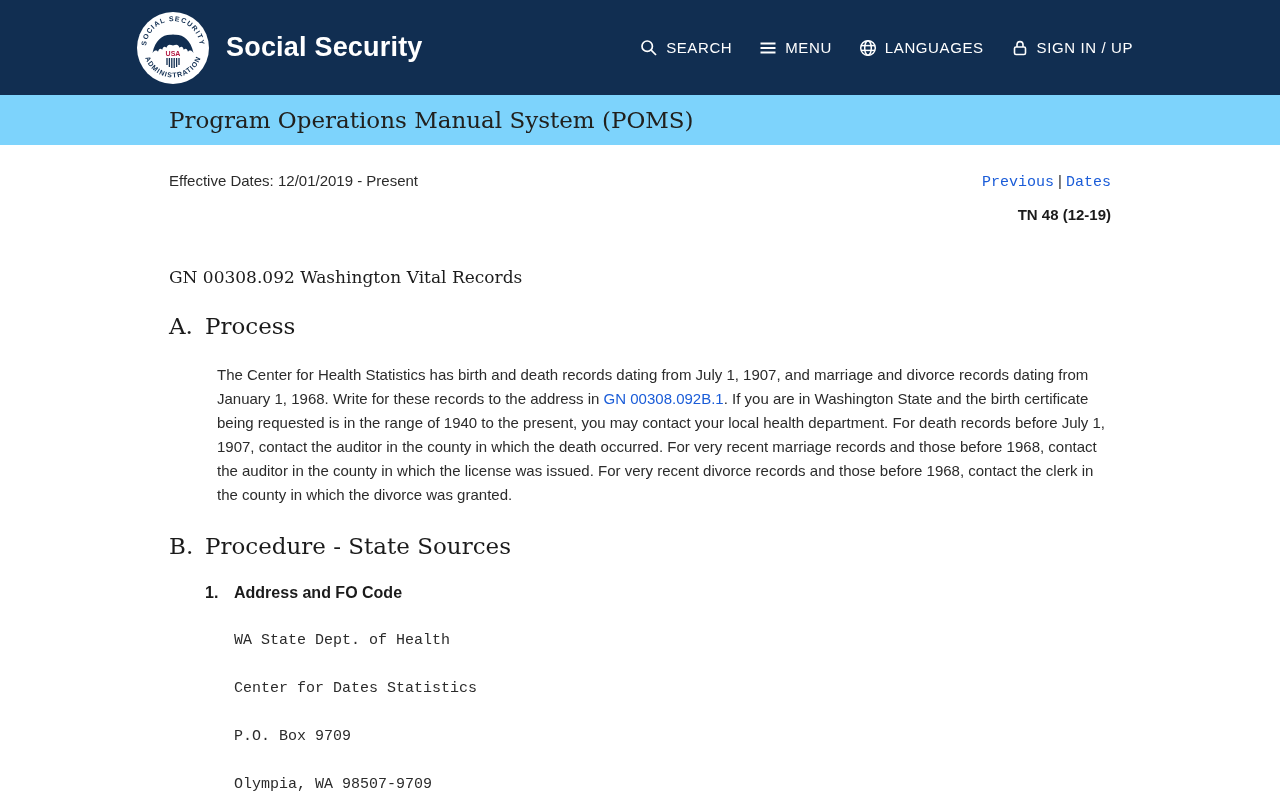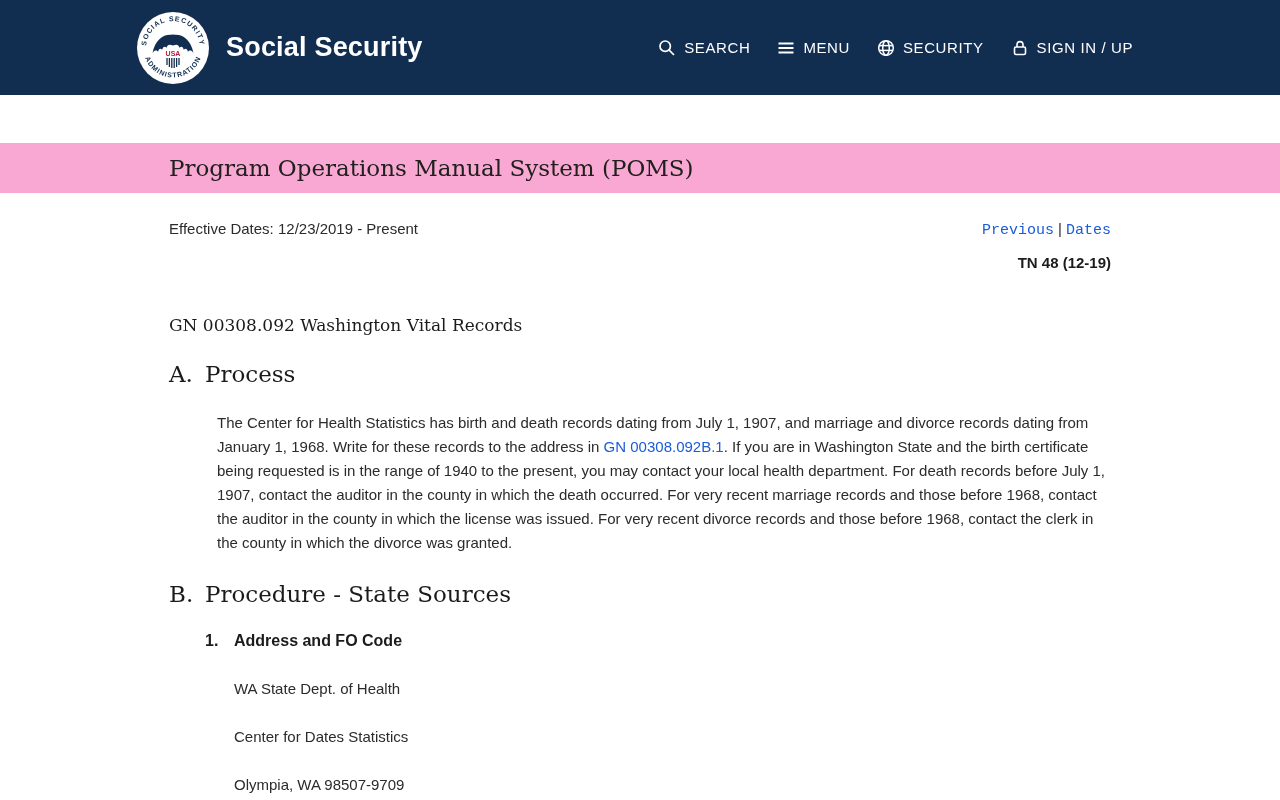--- a/index.html
+++ b/index.html
@@ -24,22 +24,22 @@
   .top-nav { margin-left: auto; display: flex; gap: 27px; justify-content: center; }
   .nav-item {
     display: flex; align-items: center; gap: 8px;
     color: #ffffff; font-size: 15px; letter-spacing: 0.6px;
     text-decoration: none; cursor: pointer; white-space: nowrap;
   }
   .nav-item svg { display: block; }
 
   
   .poms-banner {
-    height: 50px; background: #f9a8d4;
-    display: flex; align-items: center; padding-left: 169px; margin-top: 48px;
+    height: 50px; background: #7dd3fc;
+    display: flex; align-items: center; padding-left: 169px;
   }
   .poms-title {
     font-family: "DejaVu Serif", serif; font-size: 23px;
     color: #21201d; font-weight: 400;
   }
 
   
   .content { padding: 27px 169px 0 169px; }
 
   .meta-row { display: flex; justify-content: space-between; align-items: flex-start; }
@@ -67,21 +67,21 @@
   }
   .inline-link { color: #1a5cd8; text-decoration: none; cursor: pointer; }
 
   .sub-heading {
     margin: 22px 0 0 36px; display: flex;
     font-size: 16px; font-weight: bold; color: #1b1b1b; line-height: 20px;
   }
   .sub-number { width: 29px; flex: none; }
 
   .address-block { margin-left: 65px; }
-  .addr-line { margin-top: 28px; font-size: 15px; line-height: 20px; color: #2b2b2b; }
+  .addr-line { margin-top: 28px; font-size: 15px; line-height: 20px; color: #2b2b2b; font-family: Liberation Mono, monospace; }
 </style>
 </head>
 <body>
 
 <header class="site-header">
   <a class="brand">
     <span class="seal">
       <svg width="72" height="72" viewBox="0 0 72 72">
         <circle cx="36" cy="36" r="36" fill="#ffffff"></circle>
         <defs>
@@ -136,42 +136,42 @@
     </a>
     <a class="nav-item">
       <span>
         <svg width="18" height="18" viewBox="0 0 18 18" fill="none" stroke="#ffffff" stroke-width="1.5">
           <circle cx="9" cy="9" r="7.3"></circle>
           <ellipse cx="9" cy="9" rx="3.3" ry="7.3"></ellipse>
           <line x1="2" y1="6.6" x2="16" y2="6.6"></line>
           <line x1="2" y1="11.4" x2="16" y2="11.4"></line>
         </svg>
       </span>
-      <span>SECURITY</span>
+      <span>LANGUAGES</span>
     </a>
     <a class="nav-item">
       <span>
         <svg width="18" height="18" viewBox="0 0 18 18" fill="none" stroke="#ffffff" stroke-width="1.6">
           <rect x="3.5" y="8" width="11" height="7.5" rx="1.5"></rect>
           <path d="M6 8 V5.6 a3 3 0 0 1 6 0 V8"></path>
         </svg>
       </span>
       <span>SIGN IN / UP</span>
     </a>
   </nav>
 </header>
 
 <div class="poms-banner">
   <h1 class="poms-title">Program Operations Manual System (POMS)</h1>
 </div>
 
 <main class="content">
 
   <div class="meta-row">
-    <div class="effective-dates">Effective Dates: 12/23/2019 - Present</div>
+    <div class="effective-dates">Effective Dates: 12/01/2019 - Present</div>
     <div class="pager-block">
       <div class="pager-links">
         <a>Previous</a><span class="pager-sep">|</span><a>Dates</a>
       </div>
       <div class="transmittal">TN 48 (12-19)</div>
     </div>
   </div>
 
   <div class="doc-title">GN 00308.092 Washington Vital Records</div>
 
@@ -188,17 +188,18 @@
   </div>
 
   <div class="sub-heading">
     <span class="sub-number">1.</span>
     <span>Address and FO Code</span>
   </div>
 
   <div class="address-block">
     <div class="addr-line">WA State Dept. of Health</div>
     <div class="addr-line">Center for Dates Statistics</div>
+    <div class="addr-line">P.O. Box 9709</div>
     <div class="addr-line">Olympia, WA 98507-9709</div>
     <div class="addr-line">FO Code 918</div>
   </div>
 
 </main>
 
 </body></html>

